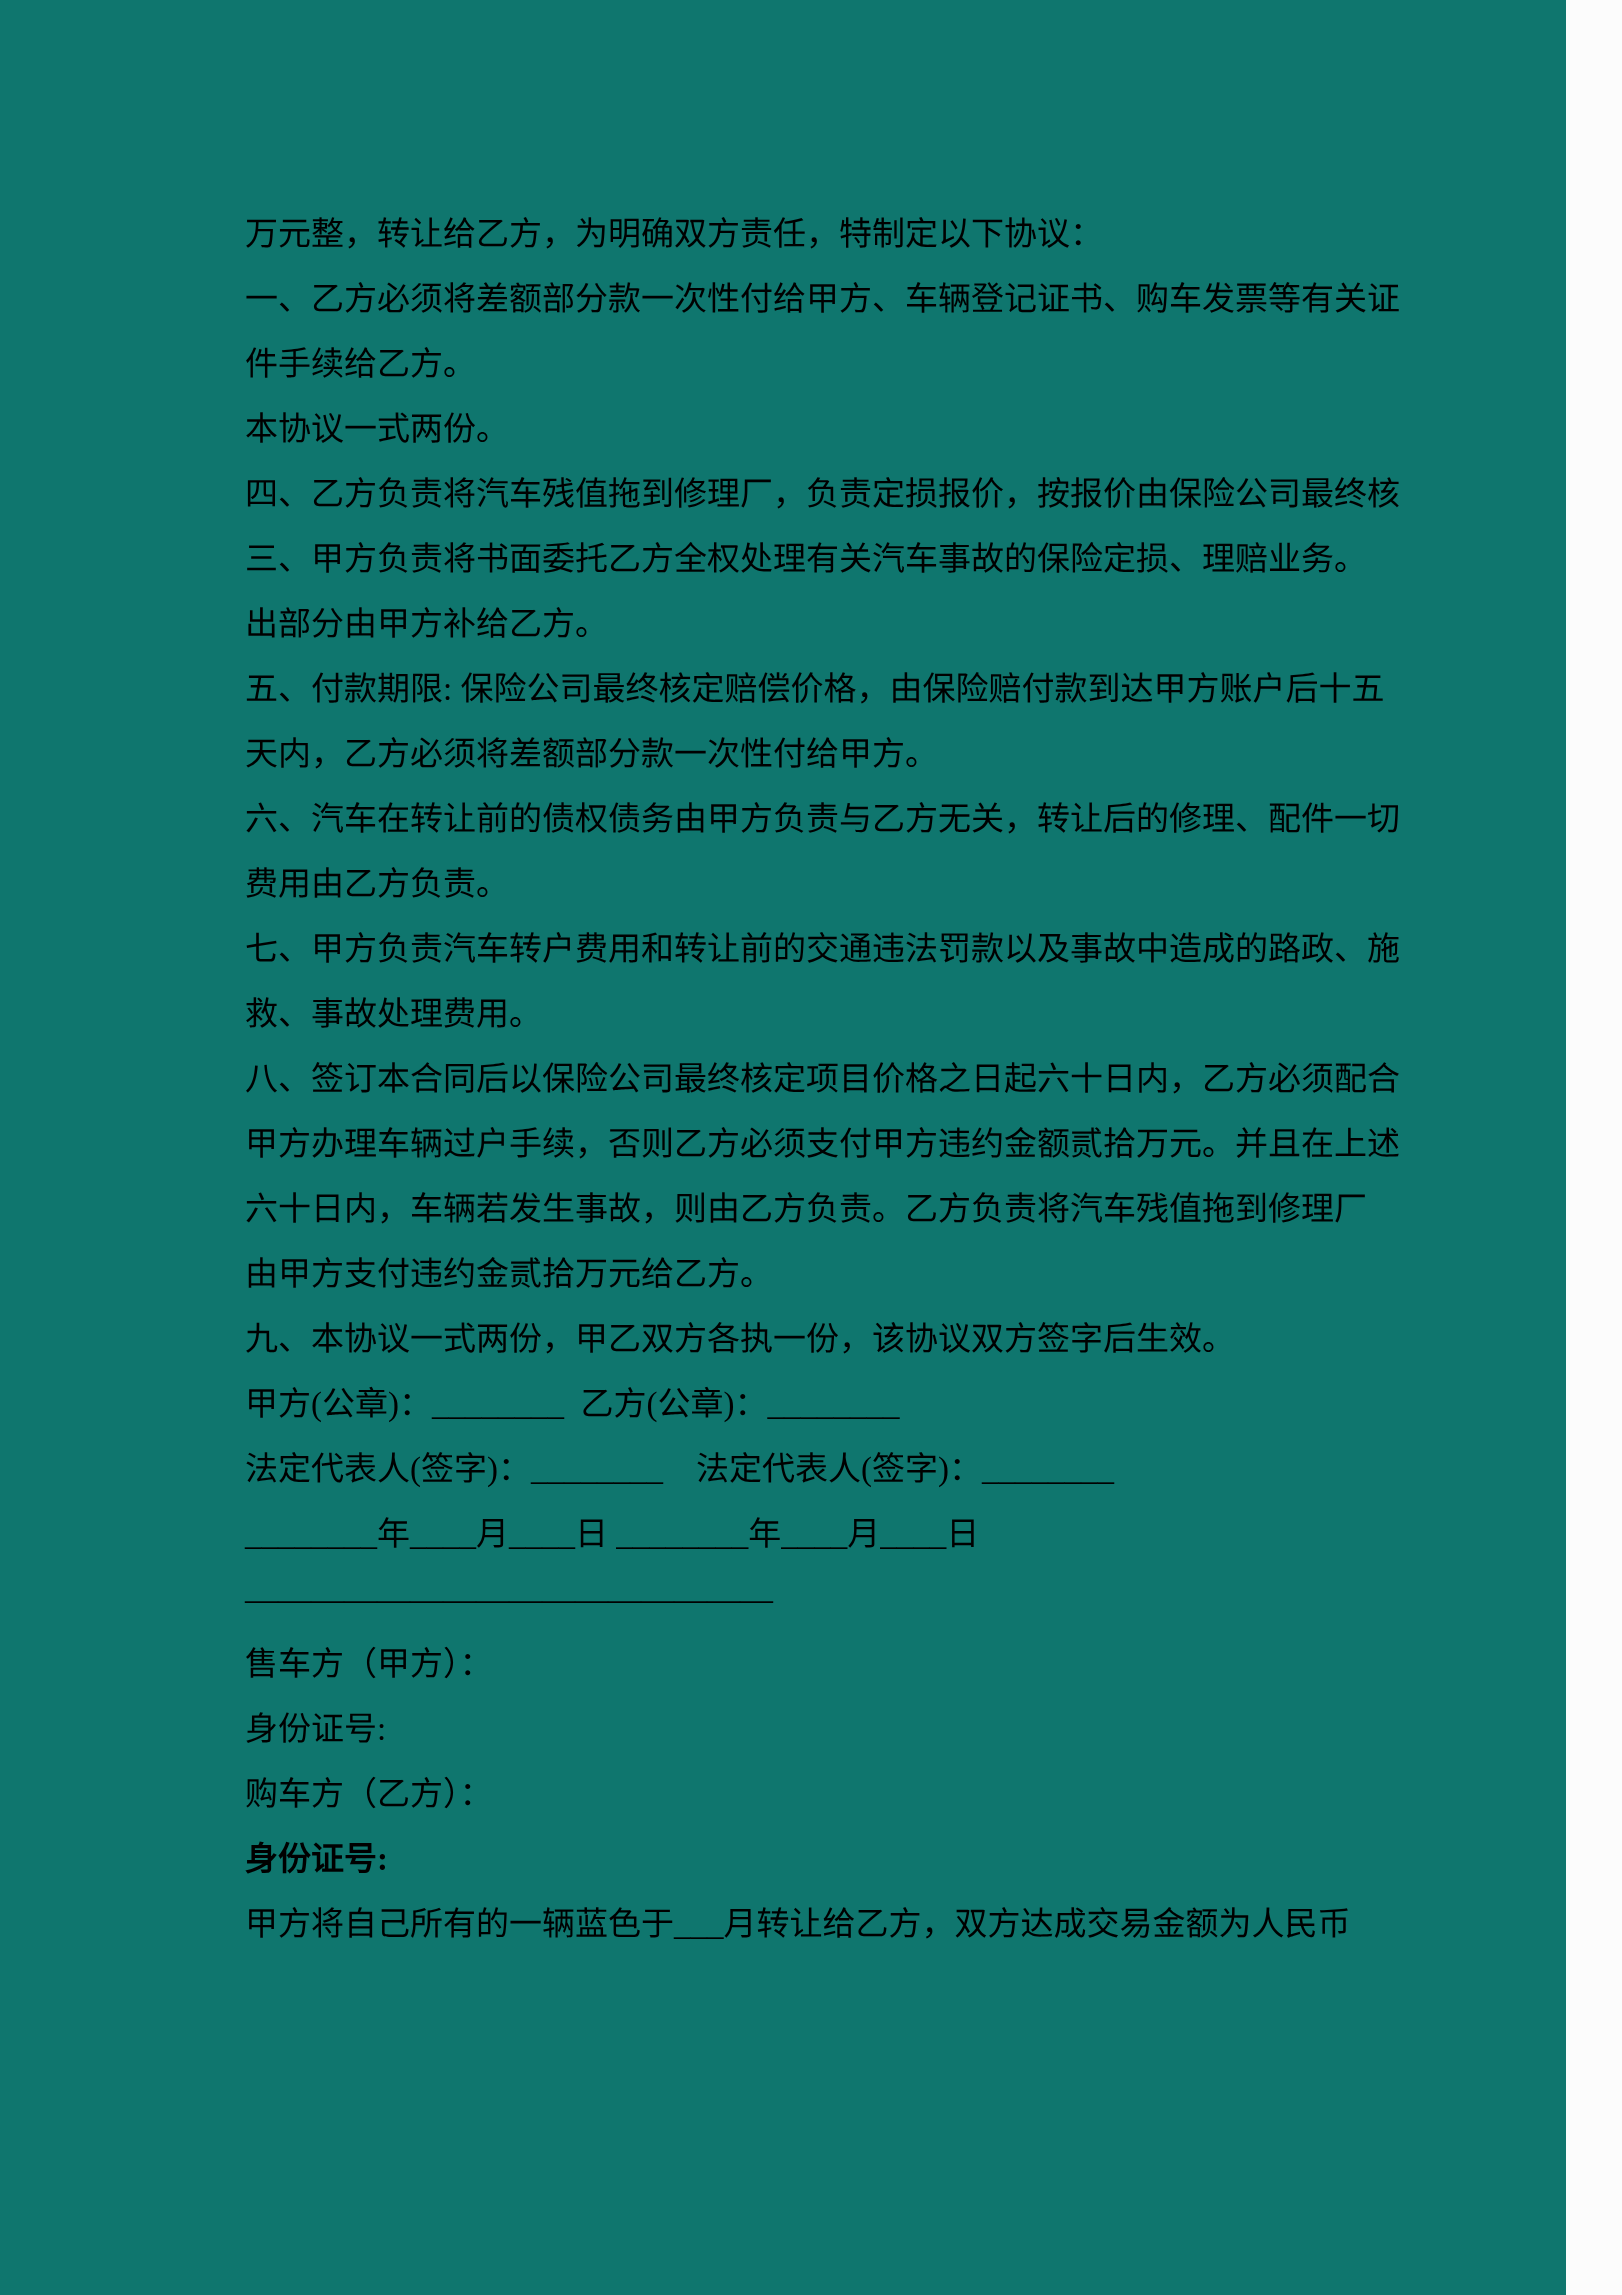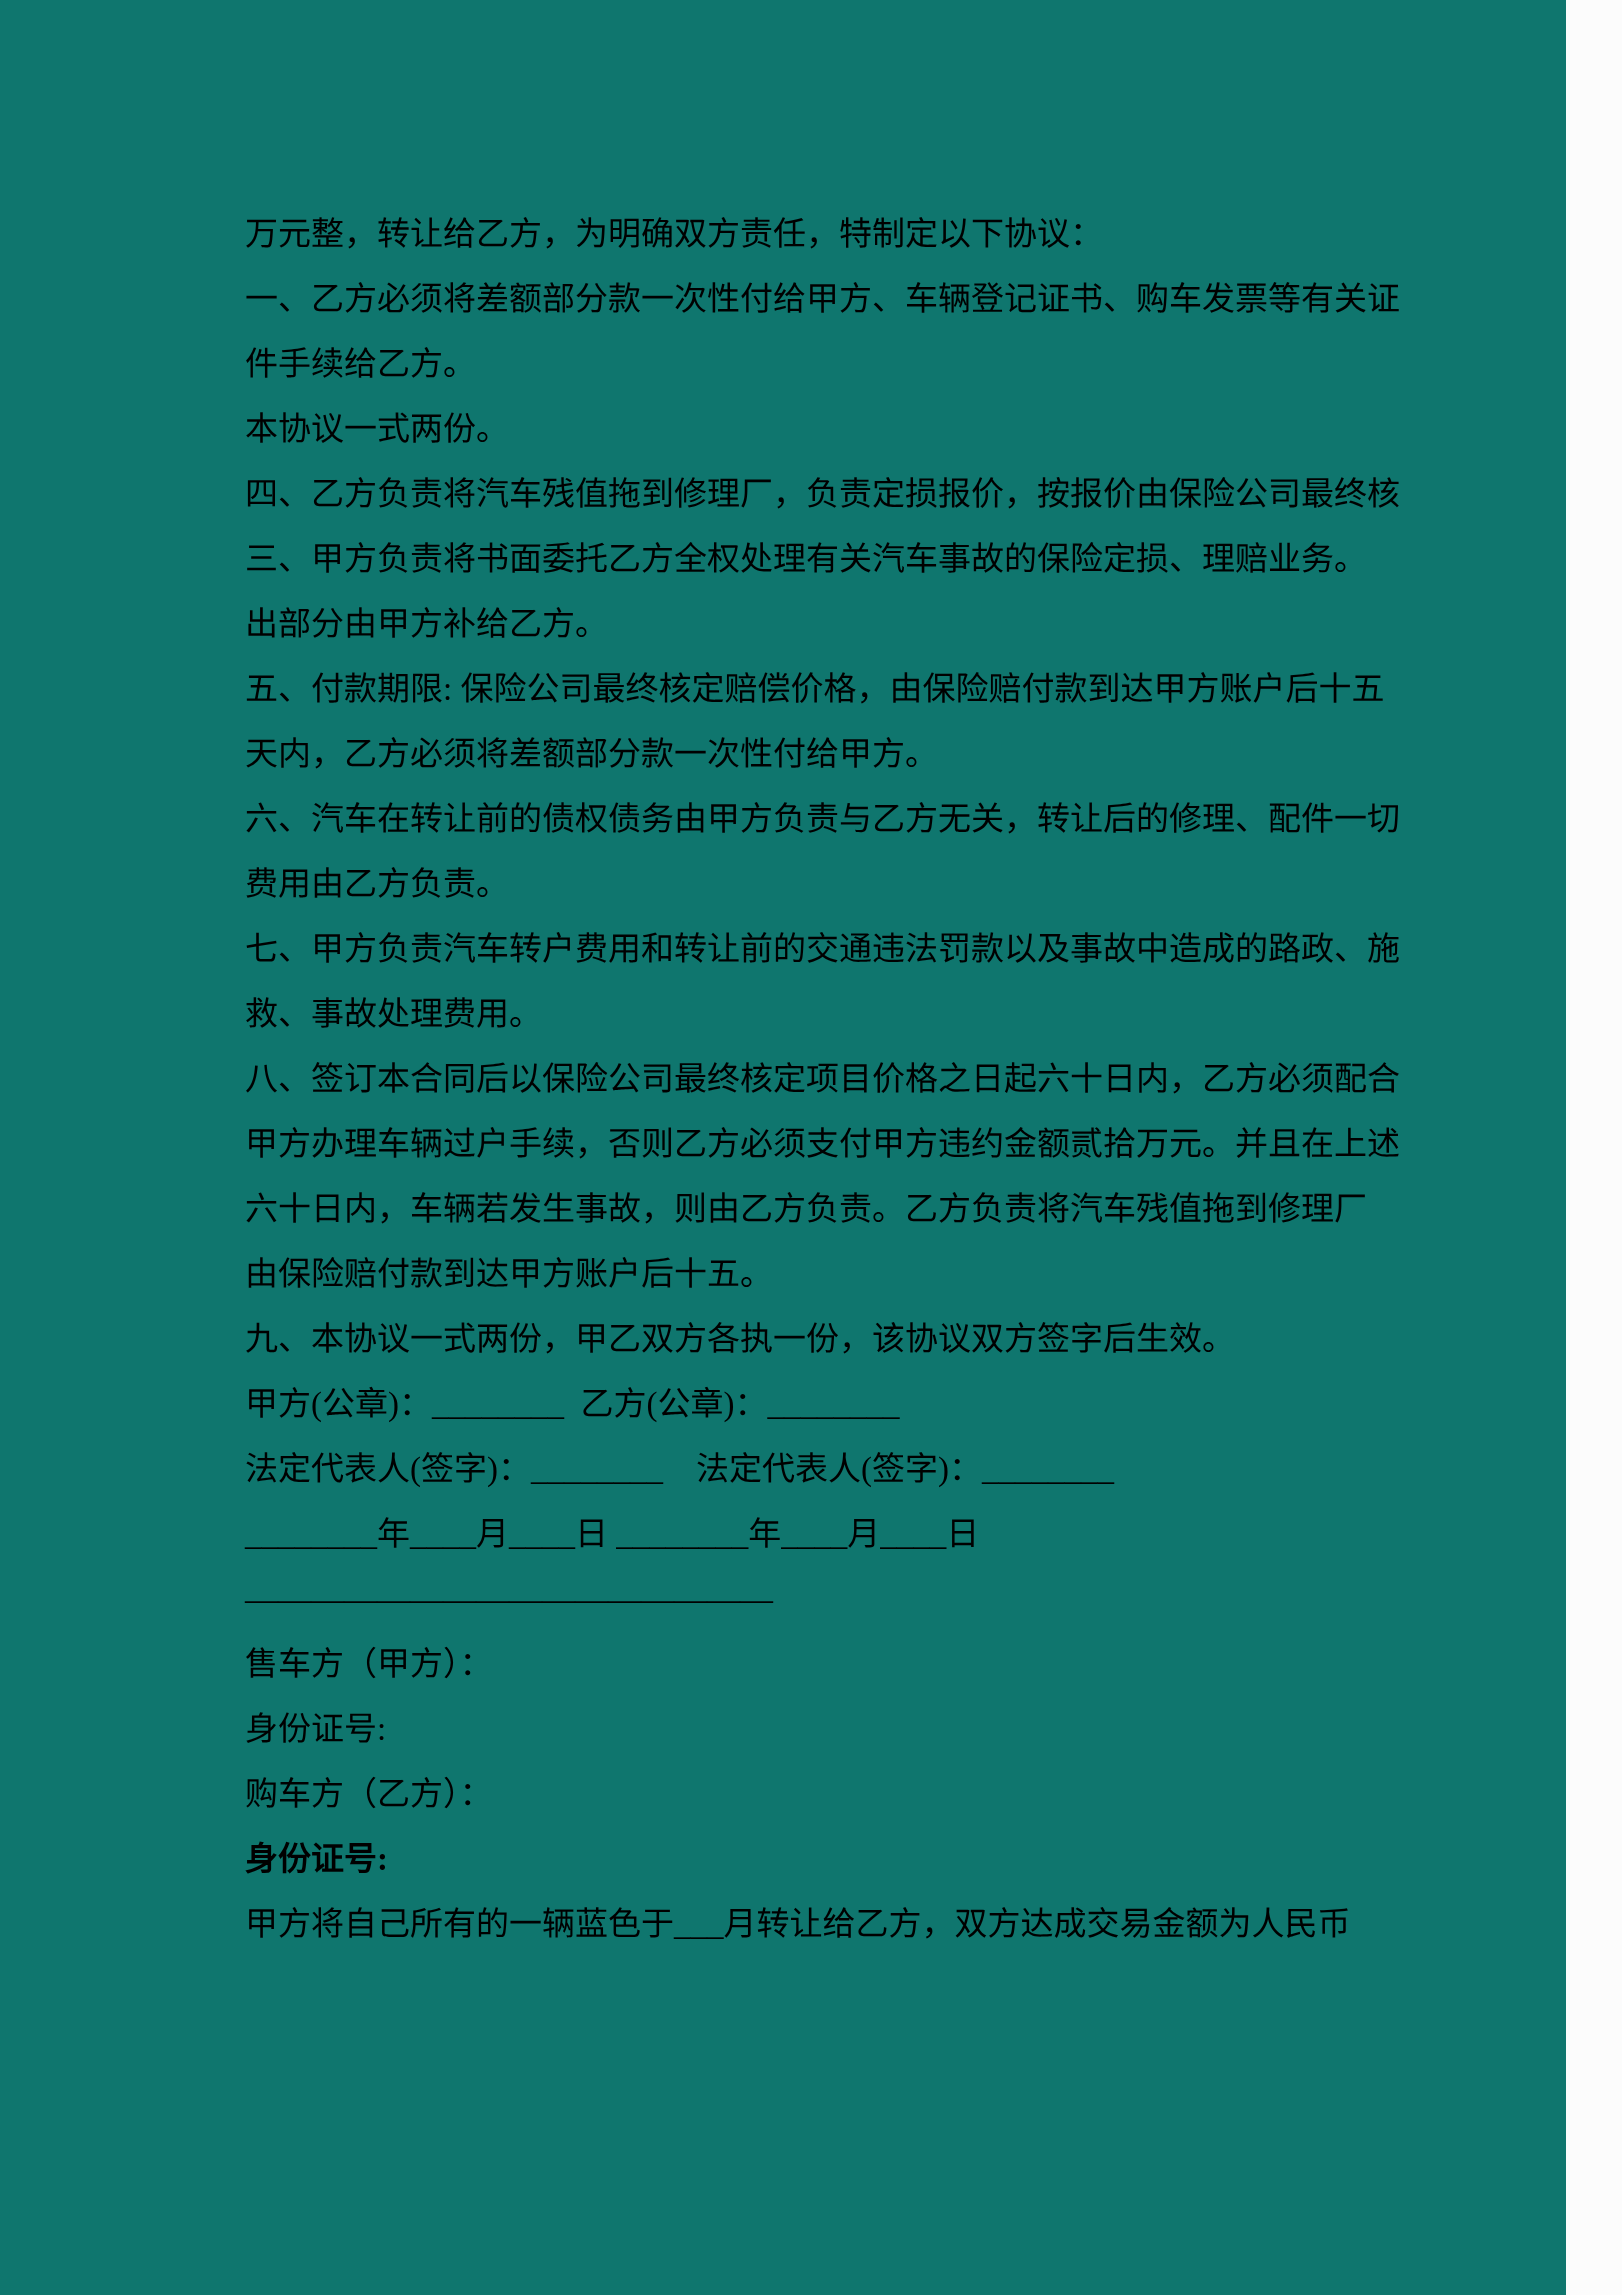--- a/index.html
+++ b/index.html
@@ -49,21 +49,21 @@
   <div class="line">出部分由甲方补给乙方。</div>
   <div class="line">五、付款期限: 保险公司最终核定赔偿价格，由保险赔付款到达甲方账户后十五</div>
   <div class="line">天内，乙方必须将差额部分款一次性付给甲方。</div>
   <div class="line">六、汽车在转让前的债权债务由甲方负责与乙方无关，转让后的修理、配件一切</div>
   <div class="line">费用由乙方负责。</div>
   <div class="line">七、甲方负责汽车转户费用和转让前的交通违法罚款以及事故中造成的路政、施</div>
   <div class="line">救、事故处理费用。</div>
   <div class="line">八、签订本合同后以保险公司最终核定项目价格之日起六十日内，乙方必须配合</div>
   <div class="line">甲方办理车辆过户手续，否则乙方必须支付甲方违约金额贰拾万元。并且在上述</div>
   <div class="line">六十日内，车辆若发生事故，则由乙方负责。乙方负责将汽车残值拖到修理厂</div>
-  <div class="line">由保险赔付款到达甲方账户后十五。</div>
+  <div class="line">由甲方支付违约金贰拾万元给乙方。</div>
   <div class="line">九、本协议一式两份，甲乙双方各执一份，该协议双方签字后生效。</div>
 
   <div class="line">甲方(公章)：________  乙方(公章)：________</div>
   <div class="line">法定代表人(签字)：________　法定代表人(签字)：________</div>
   <div class="line">________年____月____日 ________年____月____日</div>
 
   <div class="line separator">————————————————</div>
 
   <div class="line">售车方（甲方）：</div>
   <div class="line">身份证号:</div>

